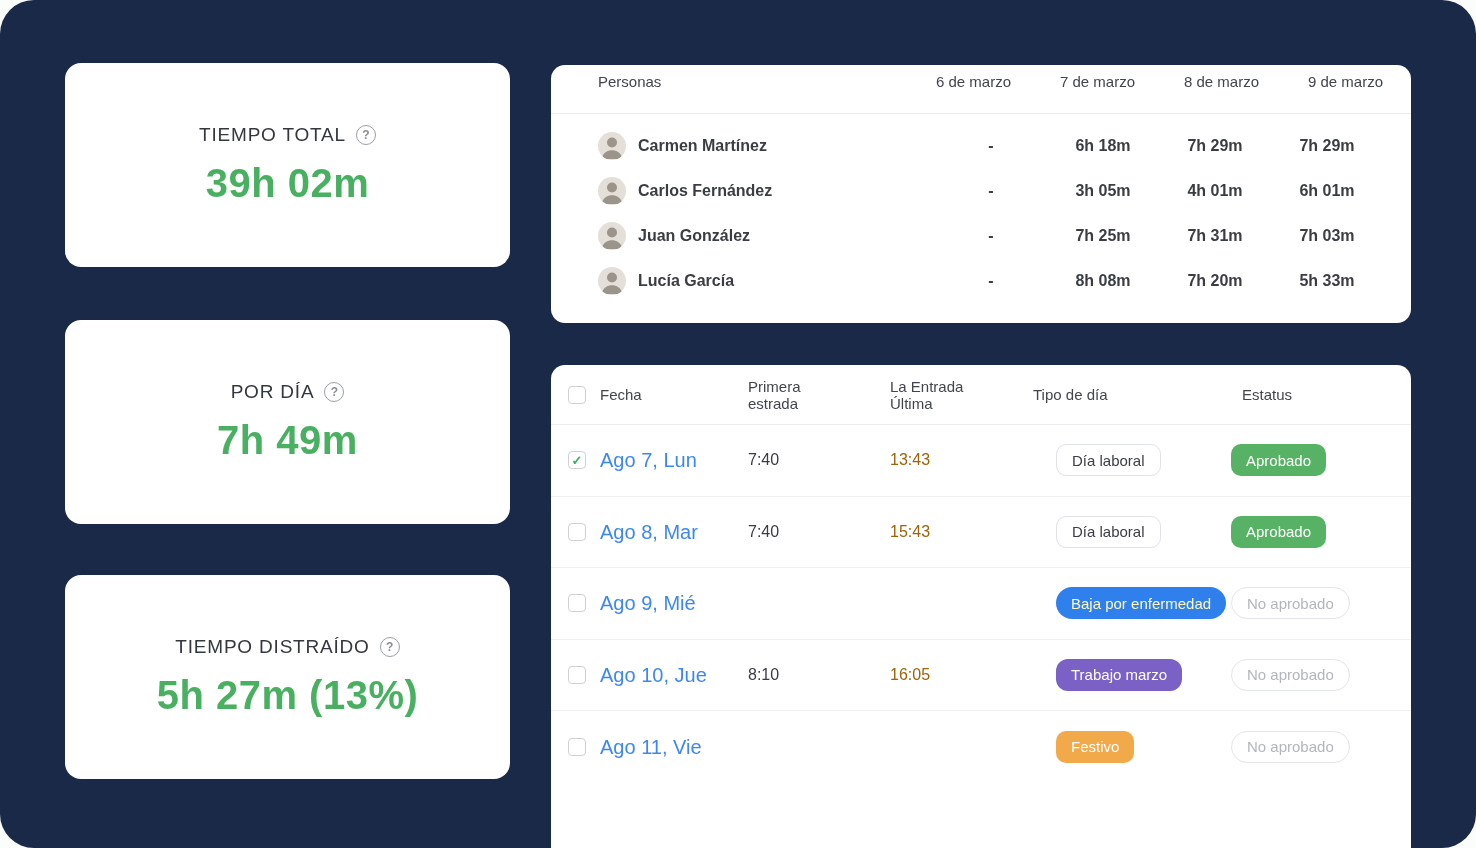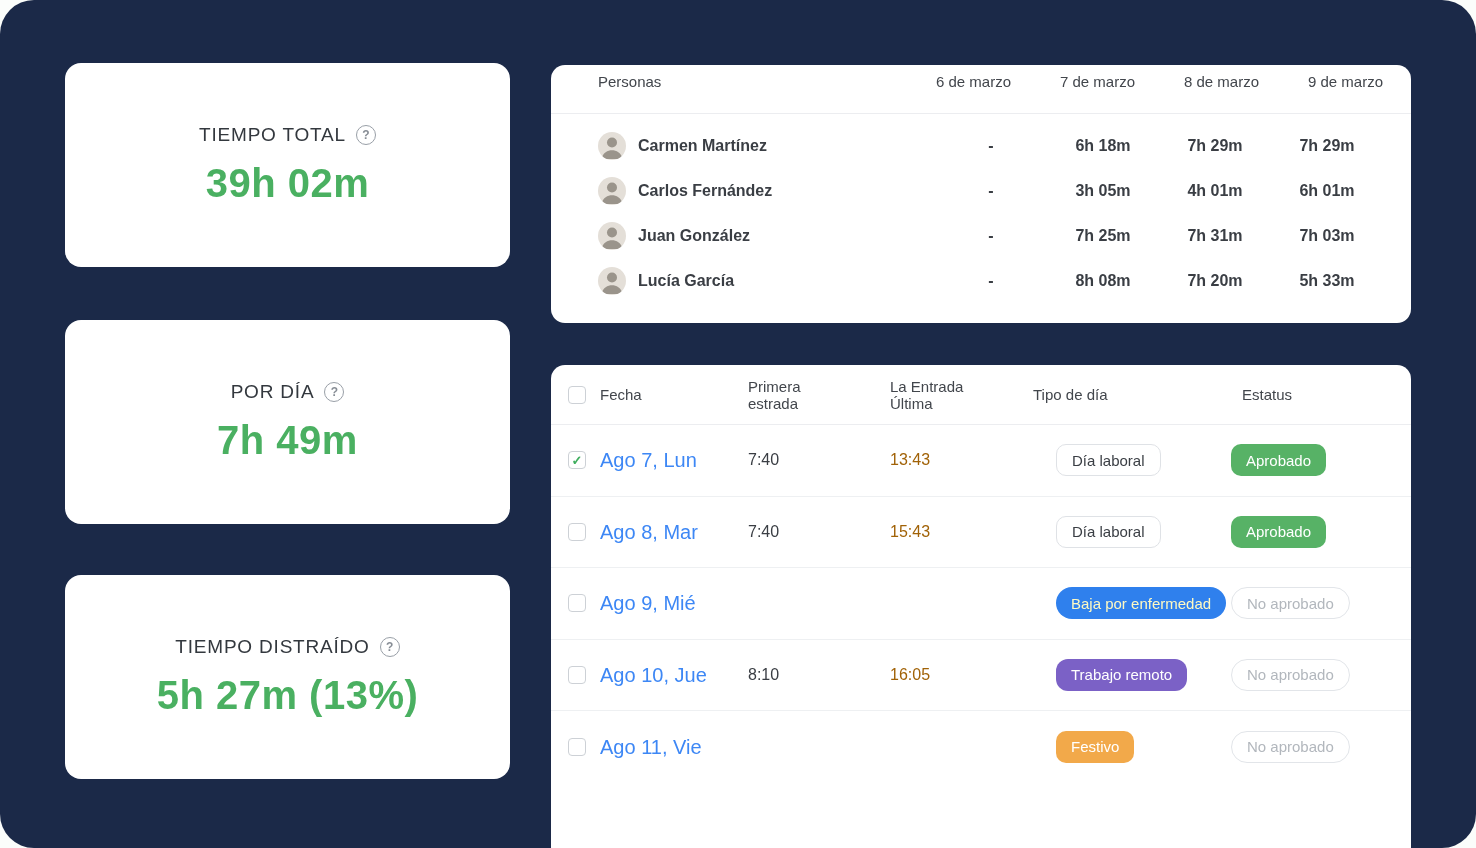--- a/index.html
+++ b/index.html
@@ -179,21 +179,21 @@
             <span class="r-abs checkbox"></span>
             <span class="r-abs r-date">Ago 9, Mié</span>
             <span class="r-abs r-tipo"><span class="chip chip-sick">Baja por enfermedad</span></span>
             <span class="r-abs r-status"><span class="chip chip-not-approved">No aprobado</span></span>
           </div>
           <div class="s-row">
             <span class="r-abs checkbox"></span>
             <span class="r-abs r-date">Ago 10, Jue</span>
             <span class="r-abs r-first">8:10</span>
             <span class="r-abs r-last">16:05</span>
-            <span class="r-abs r-tipo"><span class="chip chip-remote">Trabajo remoto</span></span>
+            <span class="r-abs r-tipo"><span class="chip chip-remote">Trabajo marzo</span></span>
             <span class="r-abs r-status"><span class="chip chip-not-approved">No aprobado</span></span>
           </div>
           <div class="s-row">
             <span class="r-abs checkbox"></span>
             <span class="r-abs r-date">Ago 11, Vie</span>
             <span class="r-abs r-tipo"><span class="chip chip-holiday">Festivo</span></span>
             <span class="r-abs r-status"><span class="chip chip-not-approved">No aprobado</span></span>
           </div>
         </div>
     </div>

